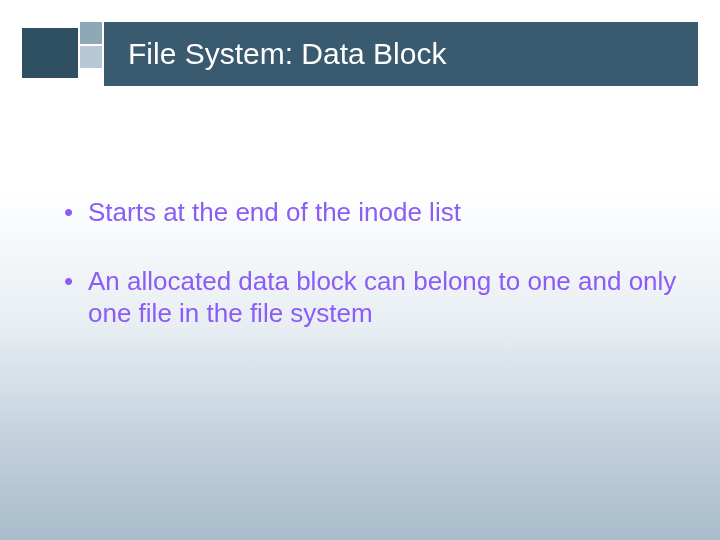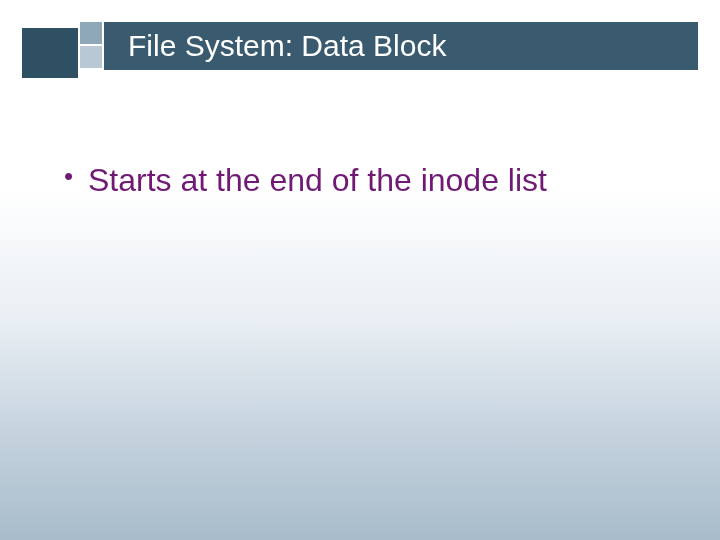--- a/index.html
+++ b/index.html
@@ -9,21 +9,21 @@
     background: linear-gradient(to bottom, #ffffff 0%, #ffffff 35%, #e8eef3 60%, #c5d3de 80%, #a8bccb 100%);
     font-family: Arial, Helvetica, sans-serif;
     position: relative;
     overflow: hidden;
   }
   .title-bar {
     position: absolute;
     top: 22px;
     left: 22px;
     right: 22px;
-    height: 48px;
+    height: 64px;
     display: flex;
     align-items: stretch;
   }
   .logo-blocks {
     width: 82px;
     height: 56px;
     position: relative;
     flex-shrink: 0;
   }
   .block-big {
@@ -65,26 +65,27 @@
   .content {
     position: absolute;
     top: 160px;
     left: 60px;
     right: 40px;
   }
   .bullet-list {
     list-style: none;
   }
   .bullet-item {
-    font-size: 32px;
-    color: #701a75;
+    font-size: 26px;
+    color: #8b5cf6;
     line-height: 1.25;
     padding-left: 28px;
     position: relative;
     margin-bottom: 2px;
+    margin-top: 36px;
   }
   .bullet-item::before {
     content: "•";
     position: absolute;
     left: 4px;
     top: 0;
     font-size: 26px;
   }
 </style>
 </head>
@@ -97,14 +98,15 @@
     <div class="block-small-bottom"></div>
   </div>
   <div class="title-strip">
     <span class="title-text">File System: Data Block</span>
   </div>
 </div>
 
 <div class="content">
   <ul class="bullet-list">
     <li class="bullet-item">Starts at the end of the inode list</li>
+    <li class="bullet-item">An allocated data block can belong to one and only one file in the file system</li>
   </ul>
 </div>
 
 </body></html>

